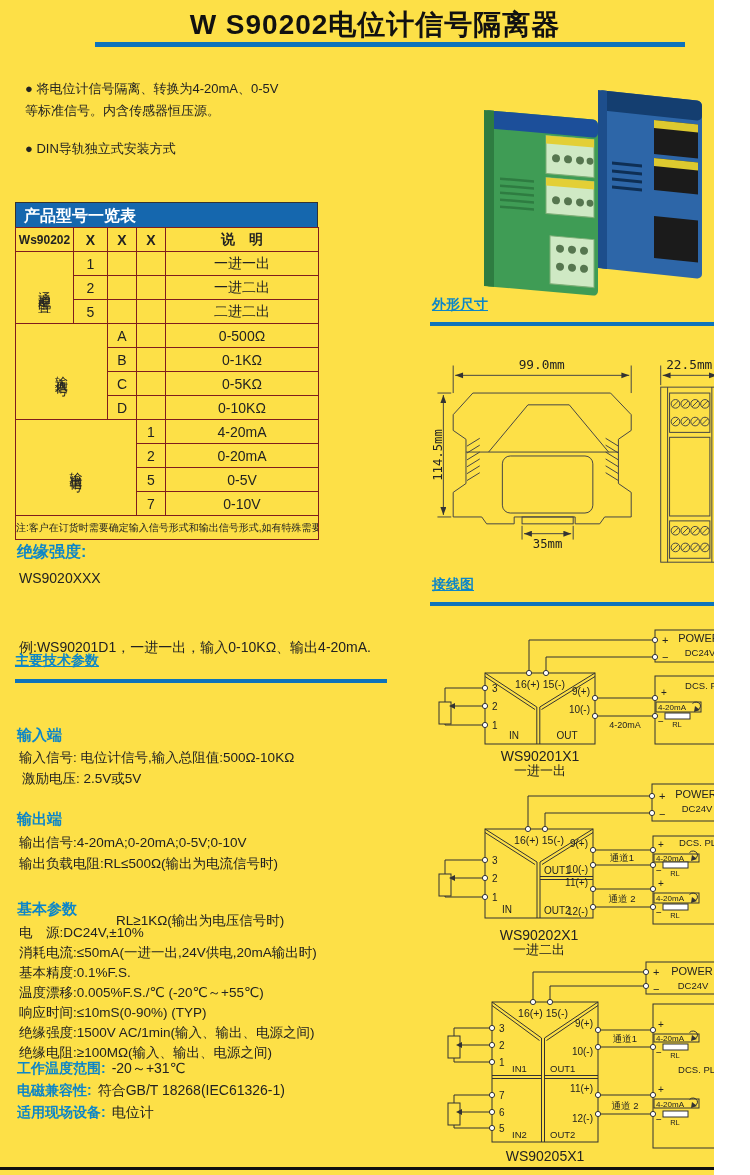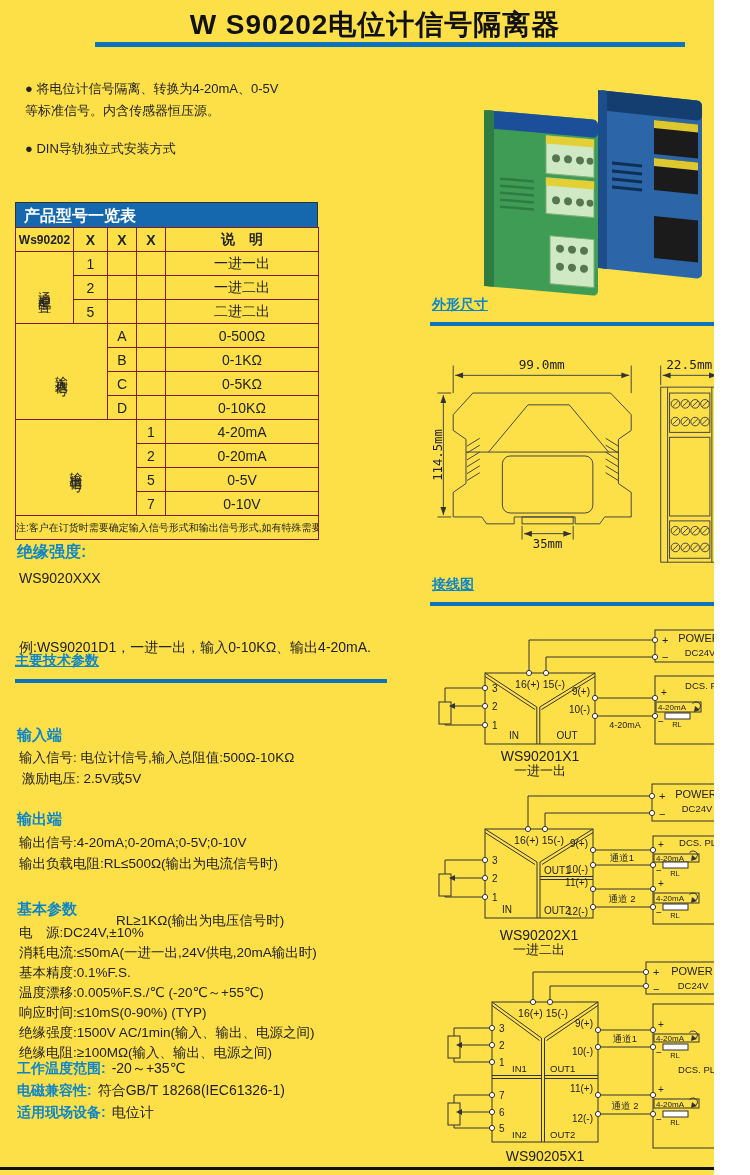--- a/index.html
+++ b/index.html
@@ -196,21 +196,21 @@
   <div class="abs subhead" style="left:17px;top:900px;">基本参数</div>
   <div class="abs bline" style="left:19px;top:924px;">电　源:DC24V,±10%</div>
   <div class="abs bline" style="left:19px;top:944px;">消耗电流:≤50mA(一进一出,24V供电,20mA输出时)</div>
   <div class="abs bline" style="left:19px;top:964px;">基本精度:0.1%F.S.</div>
   <div class="abs bline" style="left:19px;top:984px;">温度漂移:0.005%F.S./℃ (-20℃～+55℃)</div>
   <div class="abs bline" style="left:19px;top:1004px;">响应时间:≤10mS(0-90%) (TYP)</div>
   <div class="abs bline" style="left:19px;top:1024px;">绝缘强度:1500V AC/1min(输入、输出、电源之间)</div>
   <div class="abs bline" style="left:19px;top:1044px;">绝缘电阻:≥100MΩ(输入、输出、电源之间)</div>
 
   <div class="abs kv" style="left:17px;top:1060px;">
-    <span class="k">工作温度范围:</span><span class="v">-20～+35℃</span>
+    <span class="k">工作温度范围:</span><span class="v">-20～+31℃</span>
   </div>
   <div class="abs kv" style="left:17px;top:1082px;">
     <span class="k">电磁兼容性:</span><span class="v">符合GB/T 18268(IEC61326-1)</span>
   </div>
   <div class="abs kv" style="left:17px;top:1104px;">
     <span class="k">适用现场设备:</span><span class="v">电位计</span>
   </div>
 
   <div class="abs bighead" style="left:432px;top:296px;">外形尺寸</div>
   <div class="abs rule" style="left:430px;top:322px;width:307px;height:4px;"></div>

